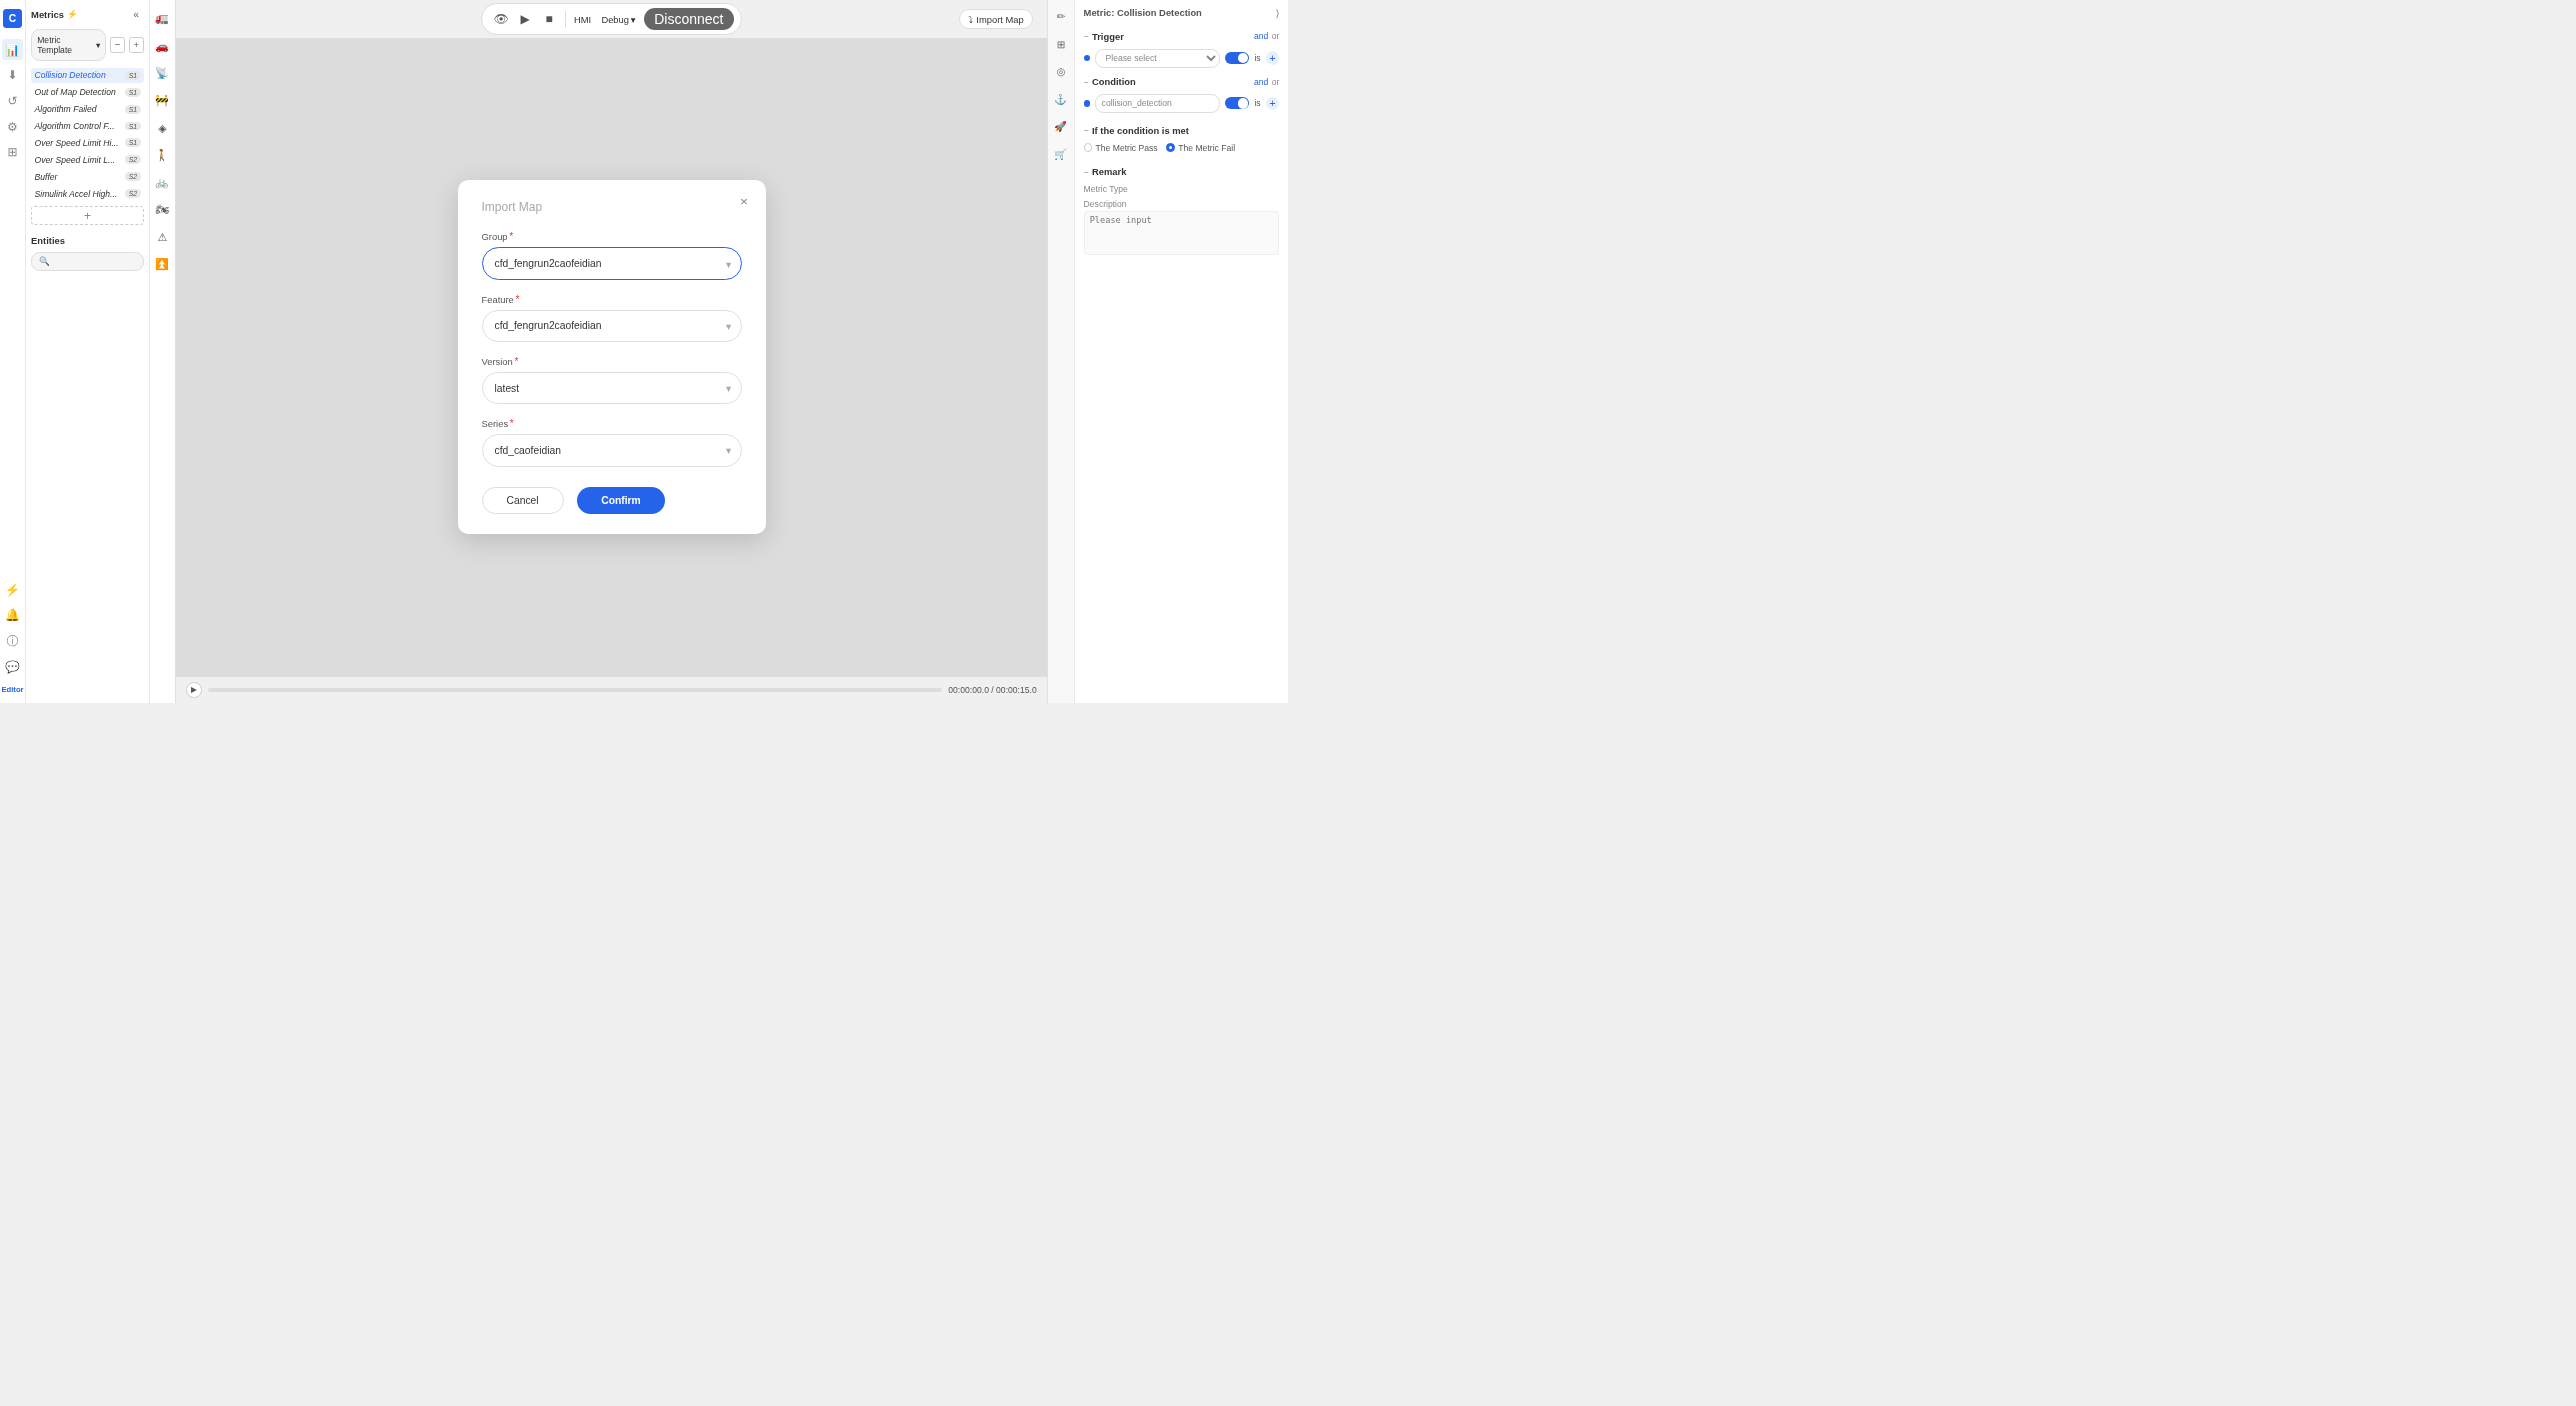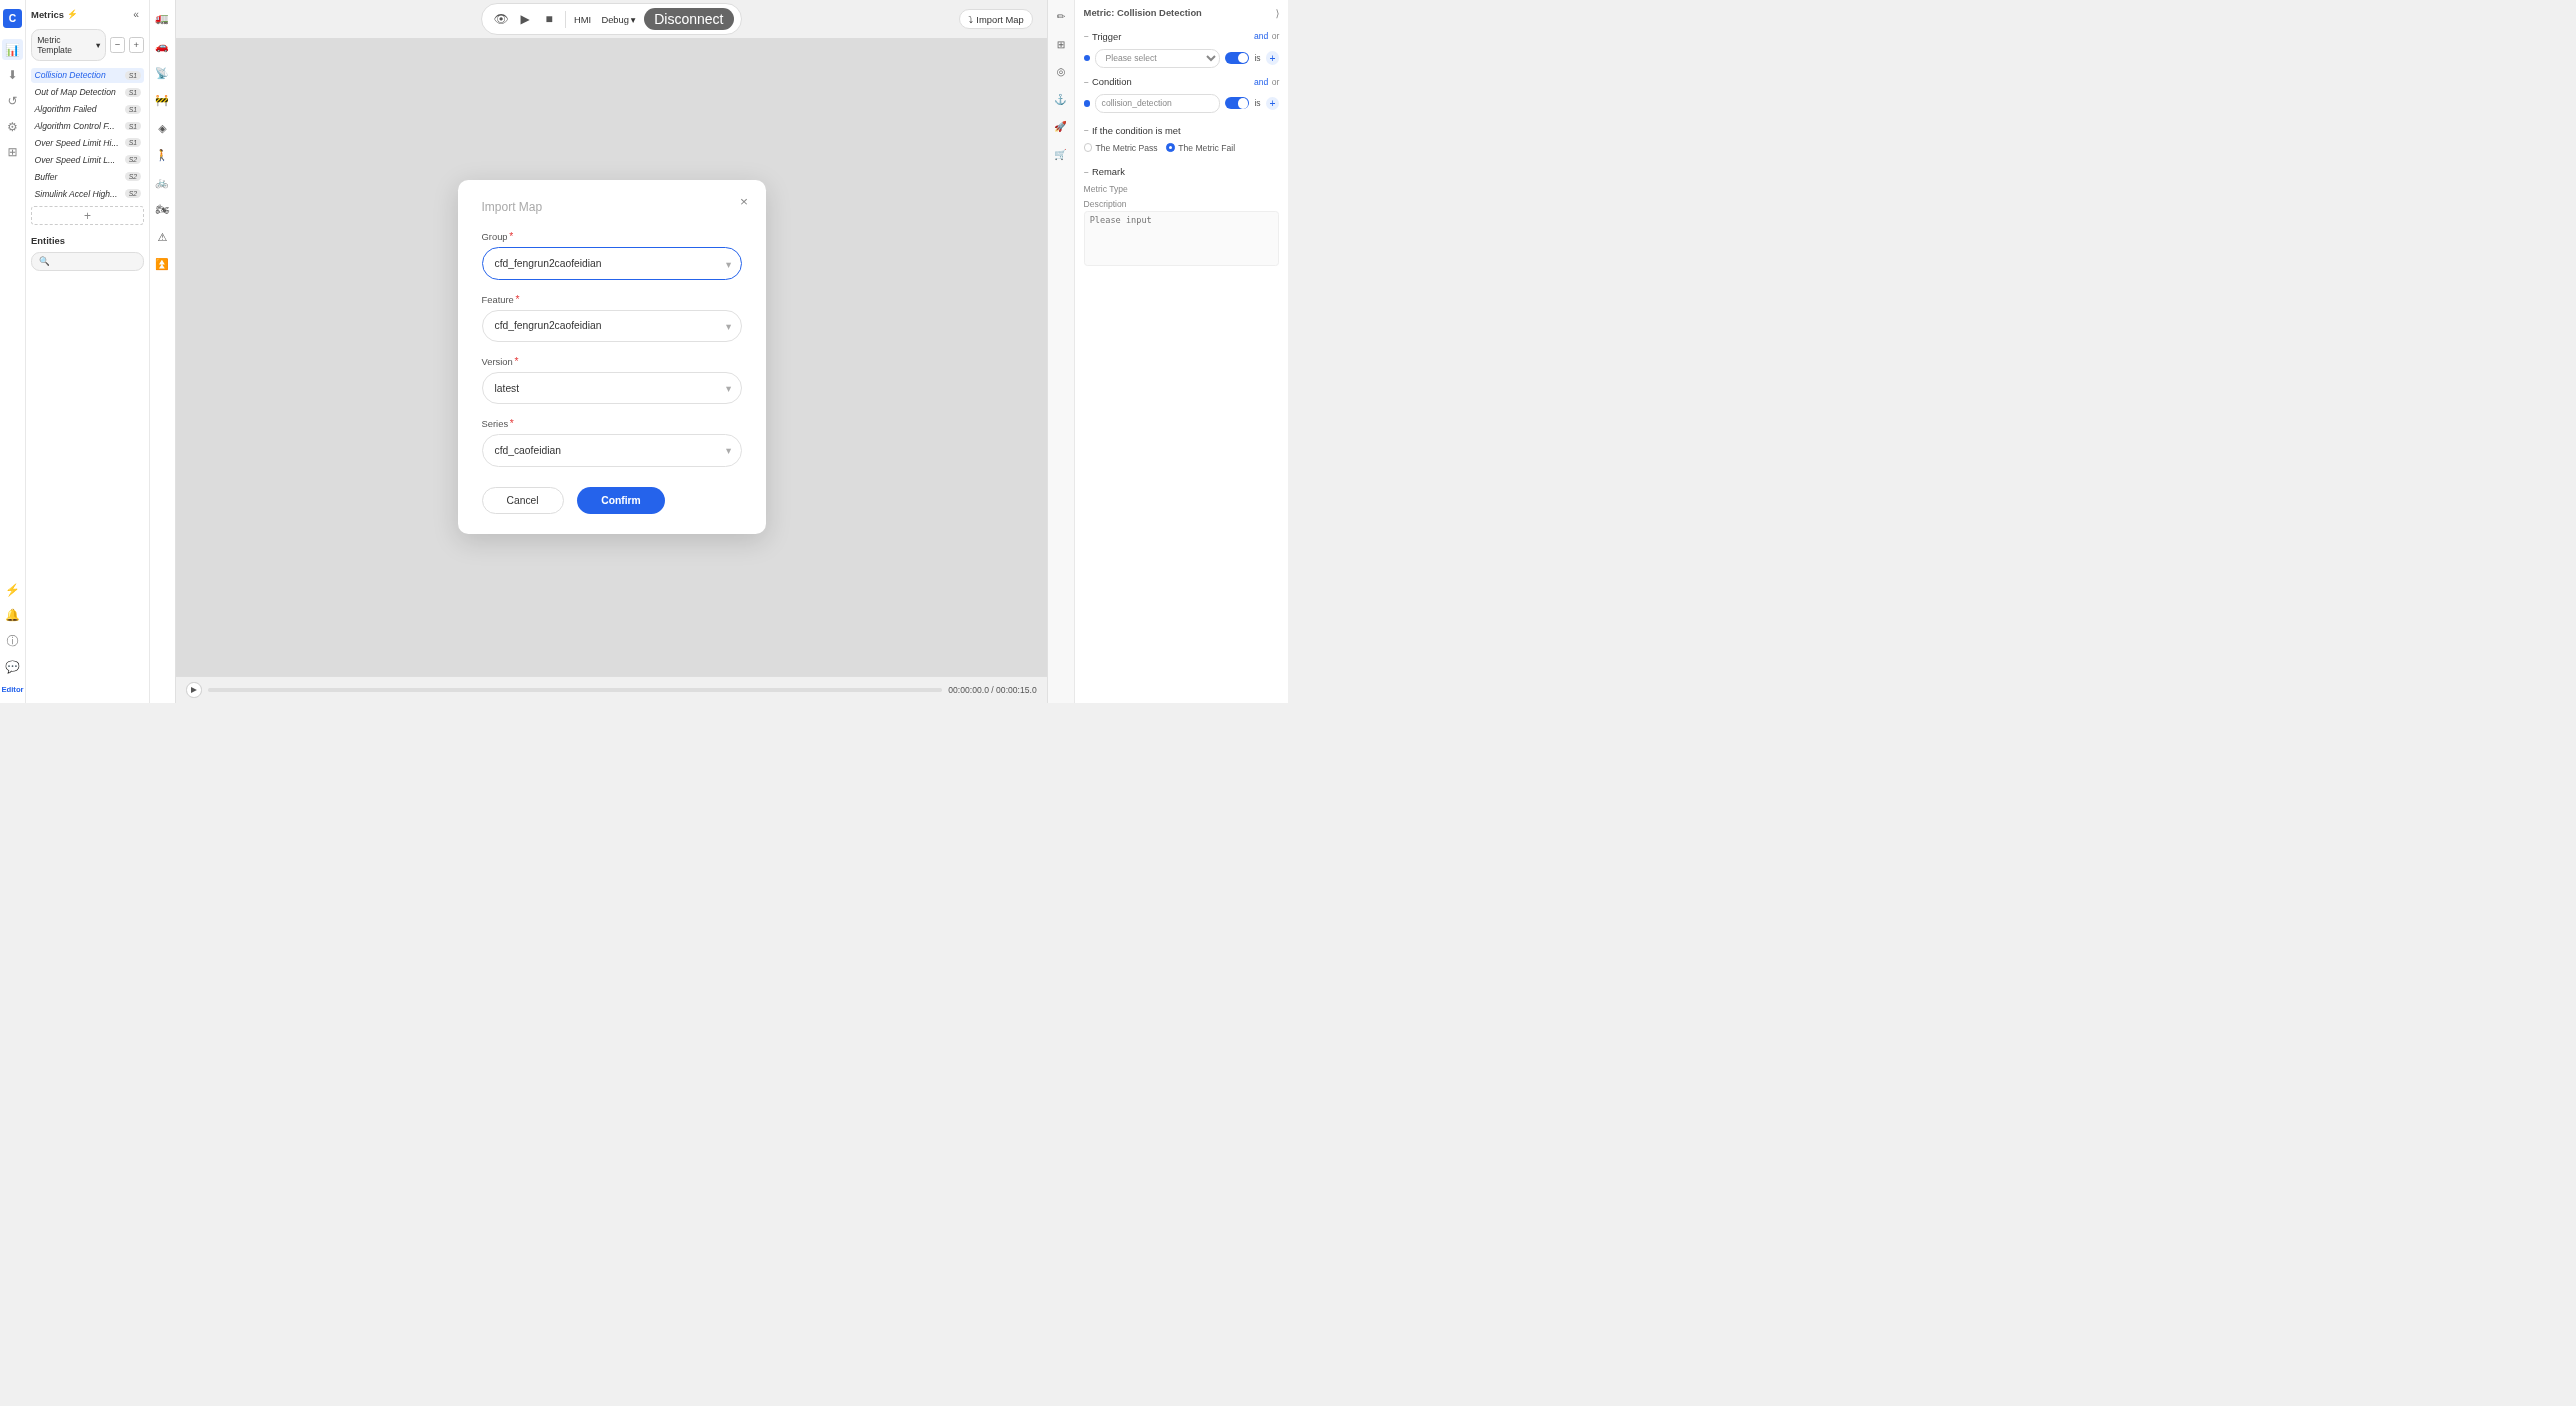--- a/index.html
+++ b/index.html
@@ -374,21 +374,21 @@
       margin-top: 3.4px;
     }
     .section-collapse {
       font-size: 8.6px;
       color: #888;
       cursor: pointer;
     }
     .section-title {
       font-size: 9.4px;
       color: #333;
-      font-weight: 400;
+      font-weight: 700;
     }
     .section-and-or {
       margin-left: auto;
       display: flex;
       gap: 3.4px;
       align-items: center;
     }
     .and-or-btn {
       font-size: 8.6px;
       color: #2563eb;
@@ -505,21 +505,21 @@
     .remark-field {
       margin-bottom: 5.1px;
     }
     .remark-label {
       font-size: 8.6px;
       color: #888;
       margin-bottom: 1.7px;
     }
     .remark-input {
       width: 100%;
-      height: 55px;
+      height: 44px;
       border: 0.9px solid #eee;
       border-radius: 3.4px;
       padding: 3.4px 5.1px;
       font-size: 8.6px;
       color: #888;
       resize: none;
       background: #fafafa;
     }
 
     

